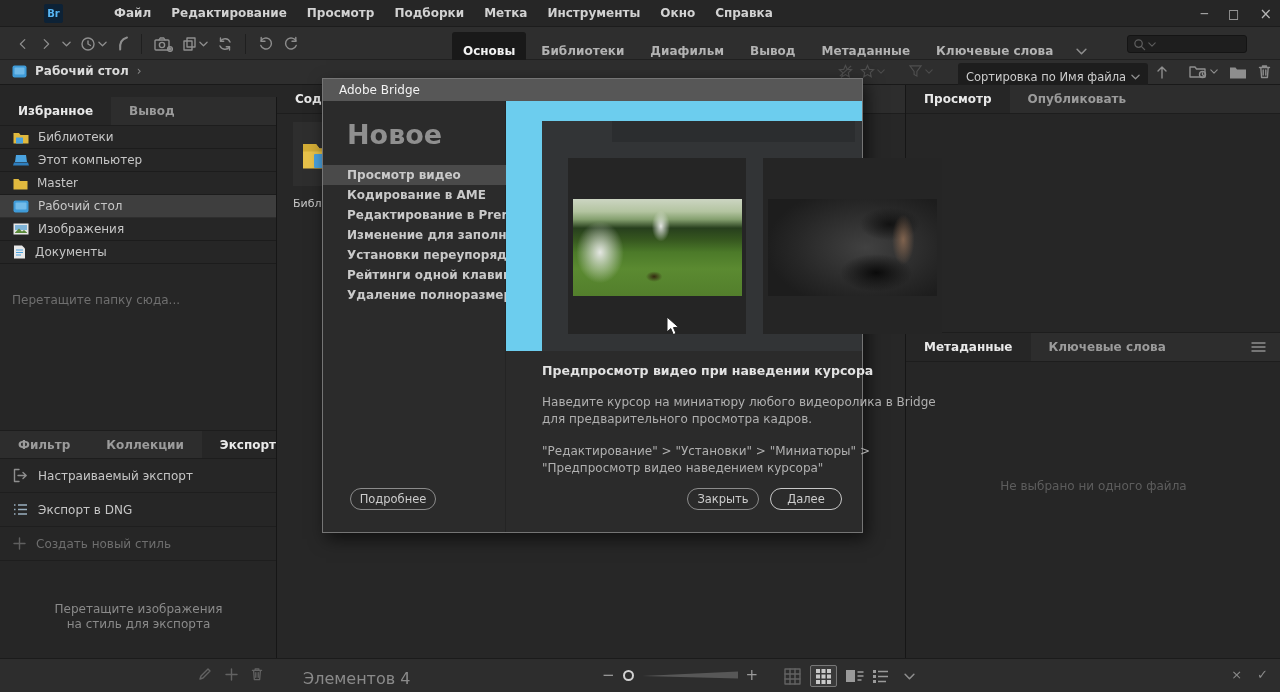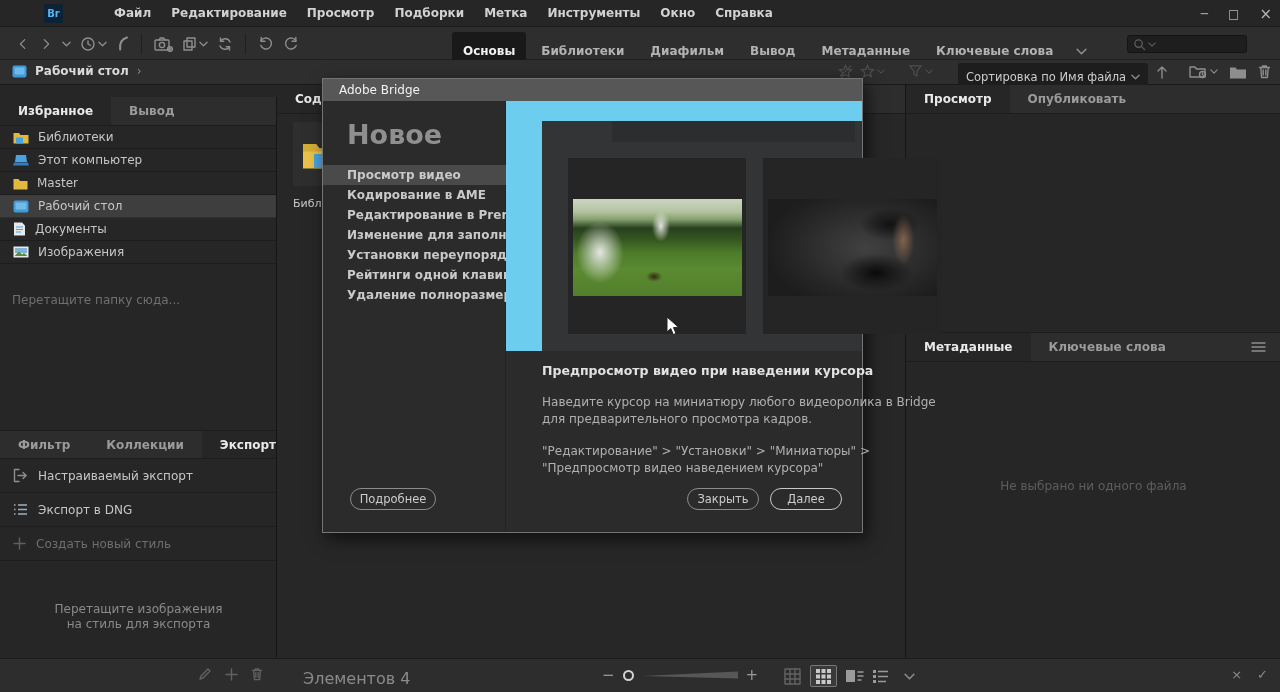--- a/index.html
+++ b/index.html
@@ -339,33 +339,33 @@
         <span>Master</span>
       </div>
       <div class="fav-row sel">
         <svg width="16" height="13" viewBox="0 0 16 13">
             <rect x="0.5" y="0.5" width="15" height="12" rx="2" fill="#3f9bd8"></rect>
             <rect x="2.5" y="2.5" width="11" height="7" rx="1" fill="#72bbe9"></rect>
           </svg>
         <span>Рабочий стол</span>
       </div>
       <div class="fav-row">
-        <svg width="13" height="14" viewBox="0 0 13 14">
-            <path d="M1 0.5 h8 l3 3 V13.5 H1 Z" fill="#e8e8e8"></path>
-            <path d="M3 5 h7 M3 7.5 h7 M3 10 h5" stroke="#4aa3e0" stroke-width="1"></path>
-          </svg>
-        <span>Документы</span>
-      </div>
-      <div class="fav-row">
         <svg width="16" height="12" viewBox="0 0 16 12">
             <rect x="0.5" y="0.5" width="15" height="11" fill="#e8e8e8"></rect>
             <rect x="2" y="2" width="12" height="5" fill="#7fb4d8"></rect>
             <path d="M2 9.5 L6 5.5 L9 8.5 L11 7 L14 9.5 V10 H2 Z" fill="#5a8a3a"></path>
           </svg>
         <span>Изображения</span>
+      </div>
+      <div class="fav-row">
+        <svg width="13" height="14" viewBox="0 0 13 14">
+            <path d="M1 0.5 h8 l3 3 V13.5 H1 Z" fill="#e8e8e8"></path>
+            <path d="M3 5 h7 M3 7.5 h7 M3 10 h5" stroke="#4aa3e0" stroke-width="1"></path>
+          </svg>
+        <span>Документы</span>
       </div>
       <div class="drop-hint">Перетащите папку сюда...</div>
 
       <div class="lower-tabs">
         <div class="tabsbar" style="border-top:1px solid #1d1d1d">
           <div class="ptab">Фильтр</div>
           <div class="ptab">Коллекции</div>
           <div class="ptab sel">Экспорт</div>
         </div>
         <div class="exp-row">

